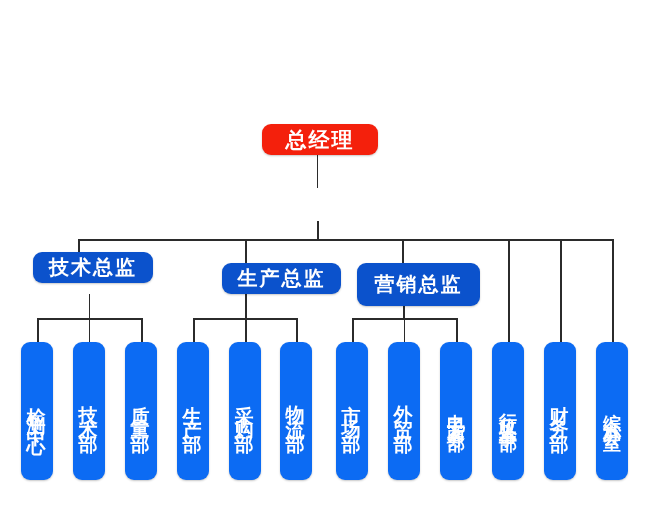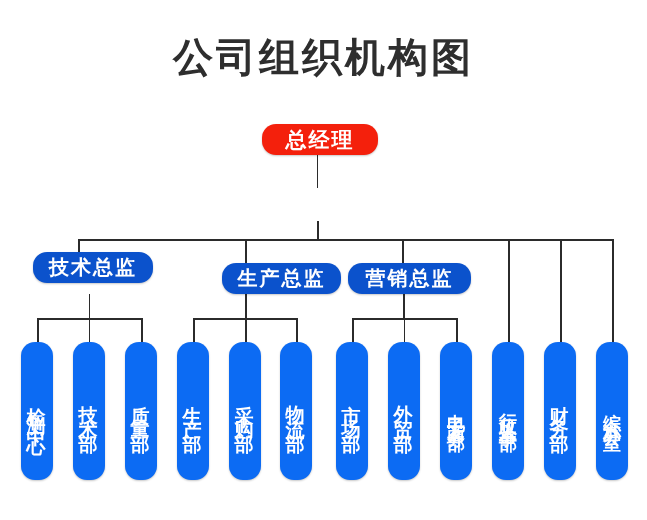--- a/index.html
+++ b/index.html
@@ -18,37 +18,36 @@
 
   
   .cl { position:absolute; background: var(--connector-line, #2b2b2b); }
   .cl.v { width:1.5px; }
   .cl.h { height:1.5px; }
 
   
   .node {
     position:absolute; display:flex; align-items:center; justify-content:center;
     color: var(--box-text, #ffffff); font-weight:bold;
-    border-radius:14px; box-shadow: 0 1px 2px rgba(0,0,0,.22);
+    border-radius:9px; box-shadow: 0 1px 2px rgba(0,0,0,.22);
     white-space:nowrap;
   }
   .exec     { background: var(--executive-box, #f4200c); font-size:21px; letter-spacing:2px; }
   .director { background: var(--director-box, #0b52cc);  font-size:20px; letter-spacing:2px; }
   .dept {
     background: var(--department-box, #0c6bf3);
     top:342px; width:32px; height:138px; font-size:19px;
     writing-mode: vertical-rl; text-orientation: upright;
   }
 </style>
 </head>
 <body>
 
 <div id="canvas">
 
-  <div class="page-title">公司组织机构图</div>
 
   <div>
 
     <div class="cl v" style="left:316.5px; top:155px; height:33px;"></div>
 
     <div class="cl v" style="left:317px; top:221px; height:18px;"></div>
 
     <div class="cl h" style="left:78px; top:239px; width:535px;"></div>
 
     <div class="cl v" style="left:78px;  top:239px; height:24px;"></div>
@@ -76,21 +75,21 @@
     <div class="cl v" style="left:352px;   top:318px; height:24px;"></div>
     <div class="cl v" style="left:403.5px; top:318px; height:24px;"></div>
     <div class="cl v" style="left:456px;   top:318px; height:24px;"></div>
   </div>
 
   <div class="node exec" style="left:262px; top:124px; width:116px; height:31px;">总经理</div>
 
 
   <div class="node director" style="left:33px; top:252px; width:120px; height:31px;">技术总监</div>
   <div class="node director" style="left:186px; top:263px; width:119px; height:31px;margin-left:36px;">生产总监</div>
-  <div class="node director" style="left:348px; top:263px; width:123px; height:31px;">营销总监</div>
+  <div class="node director" style="left:357px; top:263px; width:123px; height:43px;">营销总监</div>
 
   <div class="node dept" style="left: 21px; letter-spacing: 9px;">检测中心</div>
   <div class="node dept" style="left: 73px; letter-spacing: 14px;">技术部</div>
   <div class="node dept" style="left: 125px; letter-spacing: 14px;">质量部</div>
 
   <div class="node dept" style="left: 177px; letter-spacing: 14px;">生产部</div>
   <div class="node dept" style="left: 229px; letter-spacing: 14px;">采购部</div>
   <div class="node dept" style="left: 280px; letter-spacing: 14px;">物流部</div>
 
   <div class="node dept" style="left: 336px; letter-spacing: 14px;">市场部</div>

